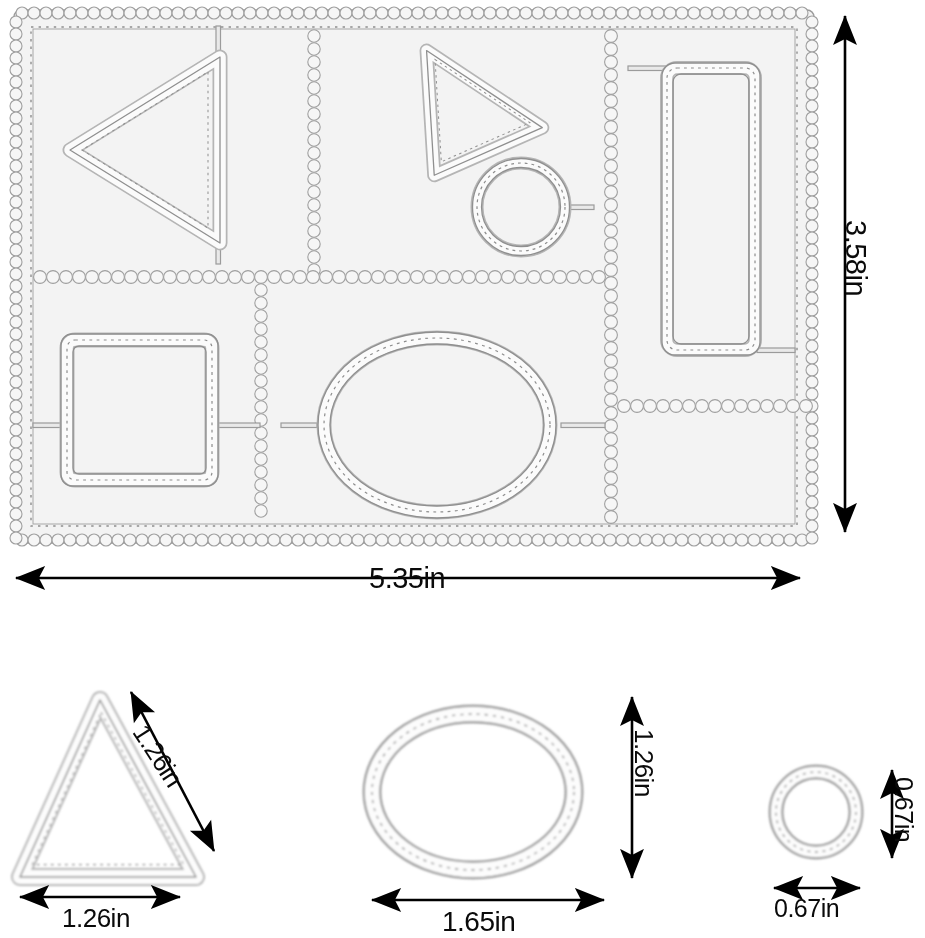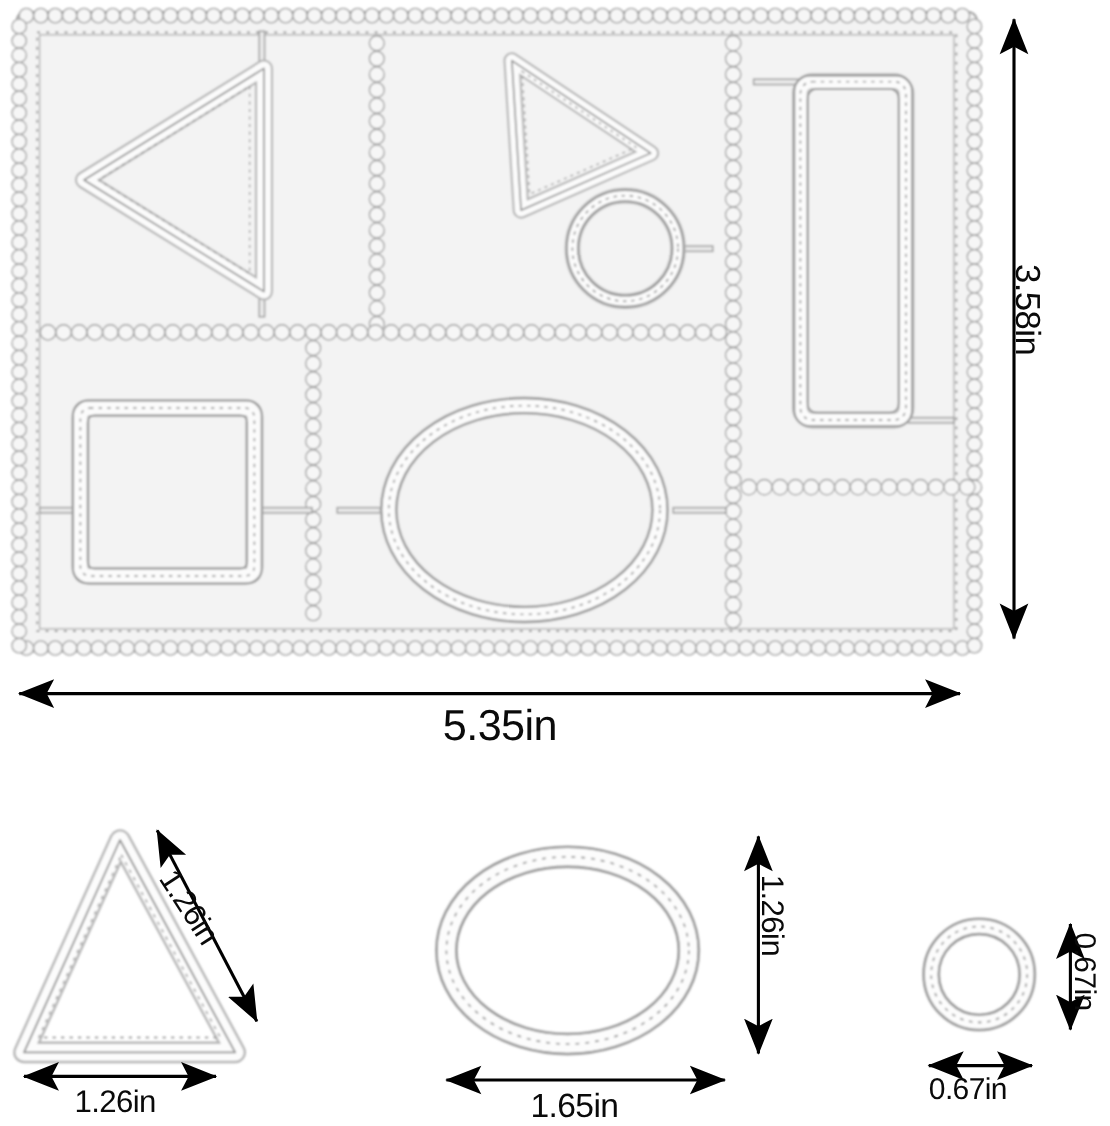--- a/index.html
+++ b/index.html
@@ -534,21 +534,21 @@
       <circle cx="816" cy="812" r="40" fill="none" stroke="#8d8d8d" stroke-width="1.3" stroke-dasharray="3 4.6"></circle>
     </g>
     <g stroke="#000" stroke-width="2.6" fill="none">
       <line x1="892" y1="770" x2="892" y2="858" marker-start="url(#arrB)" marker-end="url(#arrA)"></line>
       <line x1="774" y1="888" x2="860" y2="888" marker-start="url(#arrB)" marker-end="url(#arrA)"></line>
     </g>
   </svg>
 
   <div class="dimtext vert-cw" style="left:872px;top:220px;font-size:29px;">3.58in</div>
 
-  <div class="dimtext" style="left:369px;top:584px;font-size:36px;">5.35in</div>
+  <div class="dimtext" style="left:369px;top:562px;font-size:29px;">5.35in</div>
 
   <div class="dimtext diag" style="left:152px;top:719px;font-size:26px;">1.26in</div>
 
   <div class="dimtext" style="left:62px;top:903px;font-size:26px;">1.26in</div>
 
   <div class="dimtext vert-cw" style="left:659px;top:729px;font-size:26px;">1.26in</div>
 
   <div class="dimtext" style="left:442px;top:906px;font-size:28px;">1.65in</div>
 
   <div class="dimtext vert-cw" style="left:918px;top:777px;font-size:25px;">0.67in</div>

